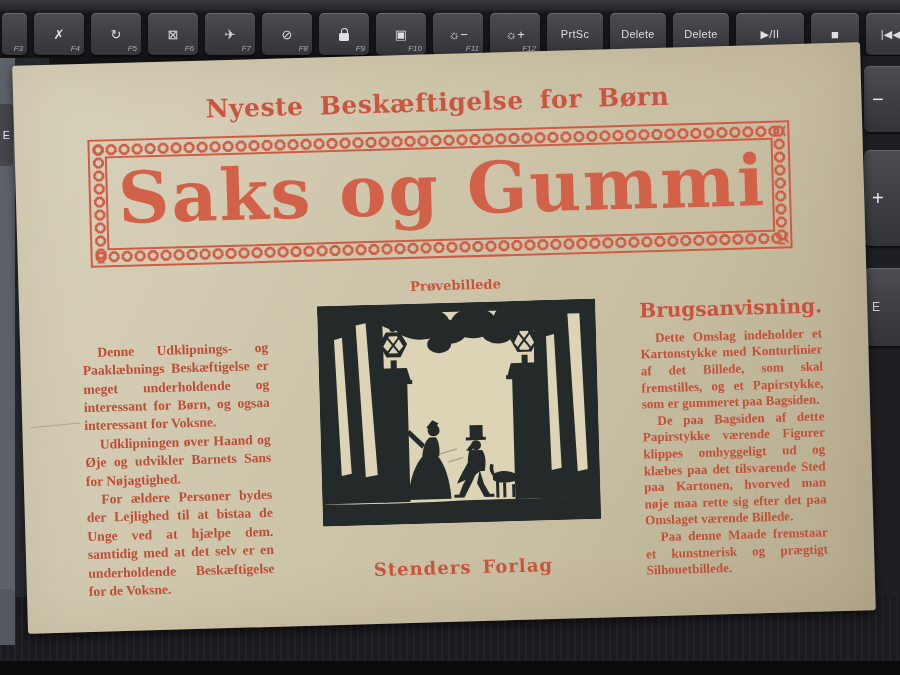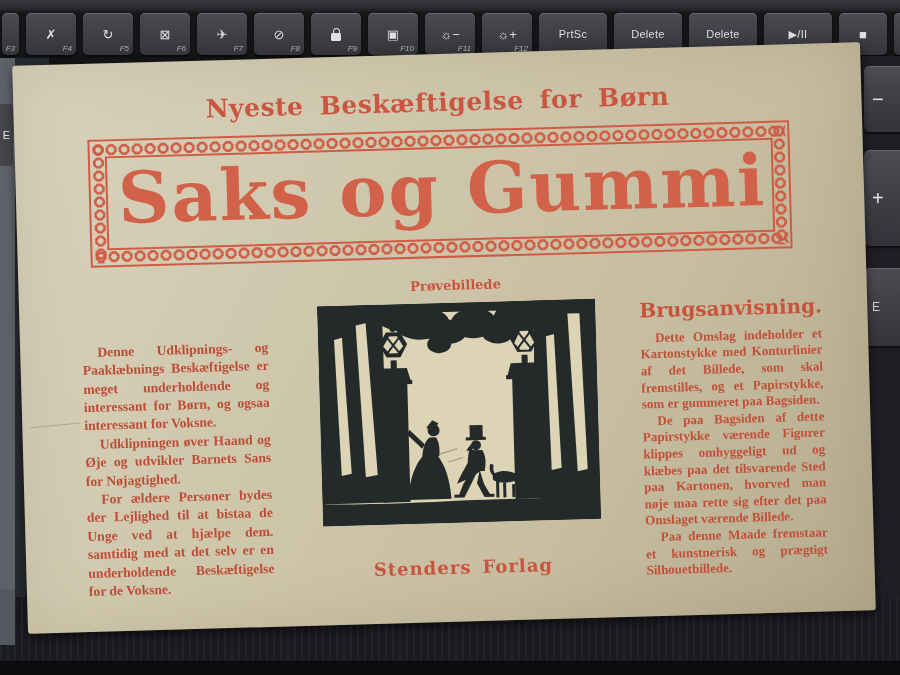--- a/index.html
+++ b/index.html
@@ -9,21 +9,21 @@
 
   
   .fn-row{position:absolute;top:13px;left:2px;right:0;height:46px;display:flex;gap:7px;z-index:1;}
   .fkey{position:relative;height:42px;border-radius:5px;flex:0 0 auto;
         background:linear-gradient(180deg,#4b4b51 0,#3e3e44 55%,#343439 100%);
         box-shadow:inset 0 1px 0 rgba(255,255,255,.18),0 2px 2px rgba(0,0,0,.6);
         display:flex;align-items:center;justify-content:center;}
   .kglyph{color:#dedee2;font-size:13px;line-height:1;}
   .kglyph.txt{font-size:11px;letter-spacing:.3px;}
   .ksub{position:absolute;right:4px;bottom:2px;font-size:8px;color:#aeaeb4;font-style:italic;}
-  .w-sliver{width:17px}.w-std{width:50px}.w-wide{width:68px}.w-med{width:68px}.w-sm{width:48px}
+  .w-sliver{width:25px}.w-std{width:50px}.w-wide{width:56px}.w-med{width:68px}.w-sm{width:48px}
   .lock{display:inline-block;position:relative;width:10px;height:8px;background:#e0e0e4;border-radius:1.5px;margin-top:5px;}
   .lock::before{content:"";position:absolute;left:1.5px;top:-5px;width:5px;height:5px;
         border:1.5px solid #e0e0e4;border-bottom:none;border-radius:4px 4px 0 0;}
 
   .left-strip{position:absolute;left:0;top:58px;width:15px;height:584px;background:#5d6168;z-index:0;}
   .left-dark{position:absolute;left:15px;top:58px;width:34px;height:584px;background:#26292e;z-index:0;}
   .left-keycap{position:absolute;left:0;top:104px;width:13px;height:62px;border-radius:0 4px 4px 0;
         background:#45454b;color:#e8e8ea;font-size:11px;display:flex;align-items:center;justify-content:center;z-index:0;}
 
   .right-strip{position:absolute;right:0;top:56px;width:38px;height:560px;background:#1e1e23;z-index:1;}

